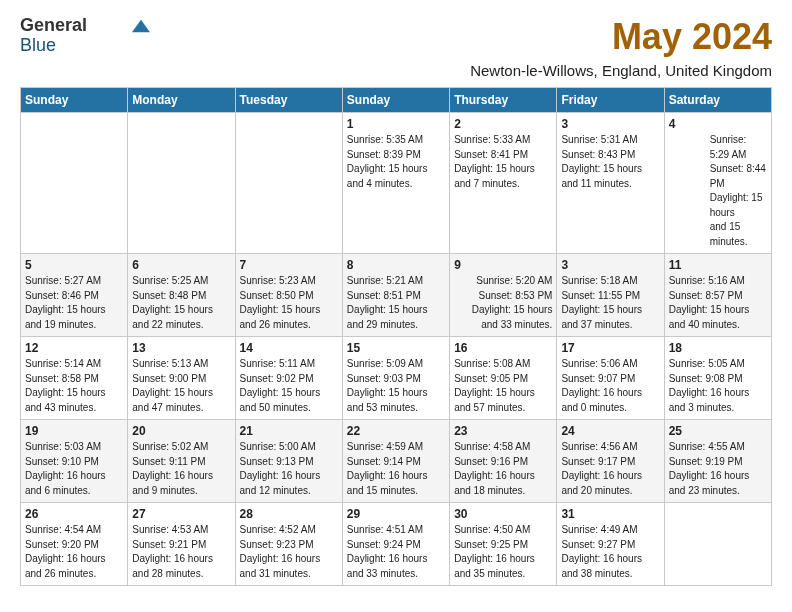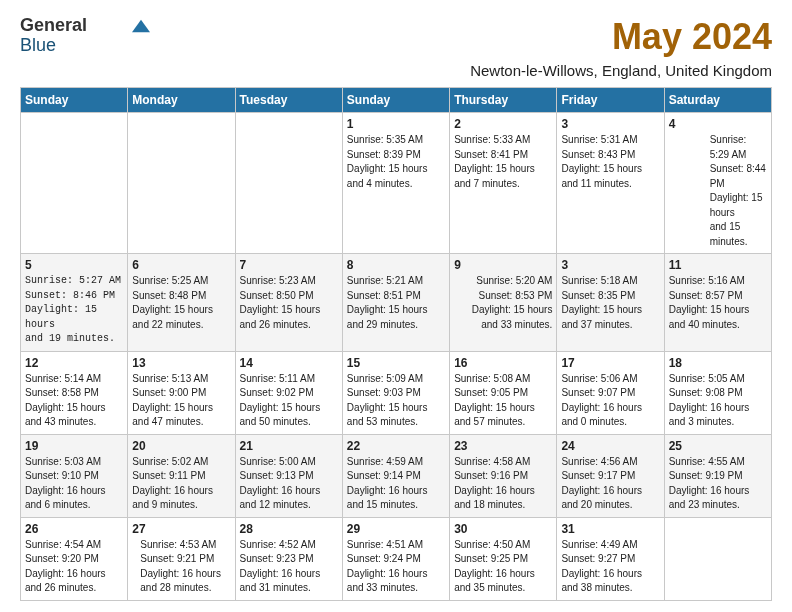--- a/index.html
+++ b/index.html
@@ -156,21 +156,21 @@
           <span class="day-number">4</span>
           <div class="day-info" style="white-space: pre-line; margin-left: 41px;">Sunrise: 5:29 AM
 Sunset: 8:44 PM
 Daylight: 15 hours
 and 15 minutes.</div>
         </td>
       </tr>
       <tr>
         <td>
           <span class="day-number">5</span>
-          <div class="day-info" style="white-space: pre-line; font-family: Liberation Mono, monospace;">Sunrise: 5:27 AM
+          <div class="day-info" style="white-space: pre-line;">Sunrise: 5:27 AM
 Sunset: 8:46 PM
 Daylight: 15 hours
 and 19 minutes.</div>
         </td>
         <td>
           <span class="day-number">6</span>
           <div class="day-info" style="white-space: pre-line;">Sunrise: 5:25 AM
 Sunset: 8:48 PM
 Daylight: 15 hours
 and 22 minutes.</div>
@@ -192,21 +192,21 @@
         <td>
           <span class="day-number">9</span>
           <div class="day-info" style="white-space: pre-line; text-align: right;">Sunrise: 5:20 AM
 Sunset: 8:53 PM
 Daylight: 15 hours
 and 33 minutes.</div>
         </td>
         <td>
           <span class="day-number">3</span>
           <div class="day-info" style="white-space: pre-line;">Sunrise: 5:18 AM
-Sunset: 8:35 PM
+Sunset: 11:55 PM
 Daylight: 15 hours
 and 37 minutes.</div>
         </td>
         <td>
           <span class="day-number">11</span>
           <div class="day-info" style="white-space: pre-line;">Sunrise: 5:16 AM
 Sunset: 8:57 PM
 Daylight: 15 hours
 and 40 minutes.</div>
         </td>
@@ -316,21 +316,21 @@
       <tr>
         <td>
           <span class="day-number">26</span>
           <div class="day-info" style="white-space: pre-line;">Sunrise: 4:54 AM
 Sunset: 9:20 PM
 Daylight: 16 hours
 and 26 minutes.</div>
         </td>
         <td>
           <span class="day-number">27</span>
-          <div class="day-info" style="white-space: pre-line; margin-left: 8px;">Sunrise: 4:53 AM
+          <div class="day-info" style="white-space: pre-line;">Sunrise: 4:53 AM
 Sunset: 9:21 PM
 Daylight: 16 hours
 and 28 minutes.</div>
         </td>
         <td>
           <span class="day-number">28</span>
           <div class="day-info" style="white-space: pre-line;">Sunrise: 4:52 AM
 Sunset: 9:23 PM
 Daylight: 16 hours
 and 31 minutes.</div>

